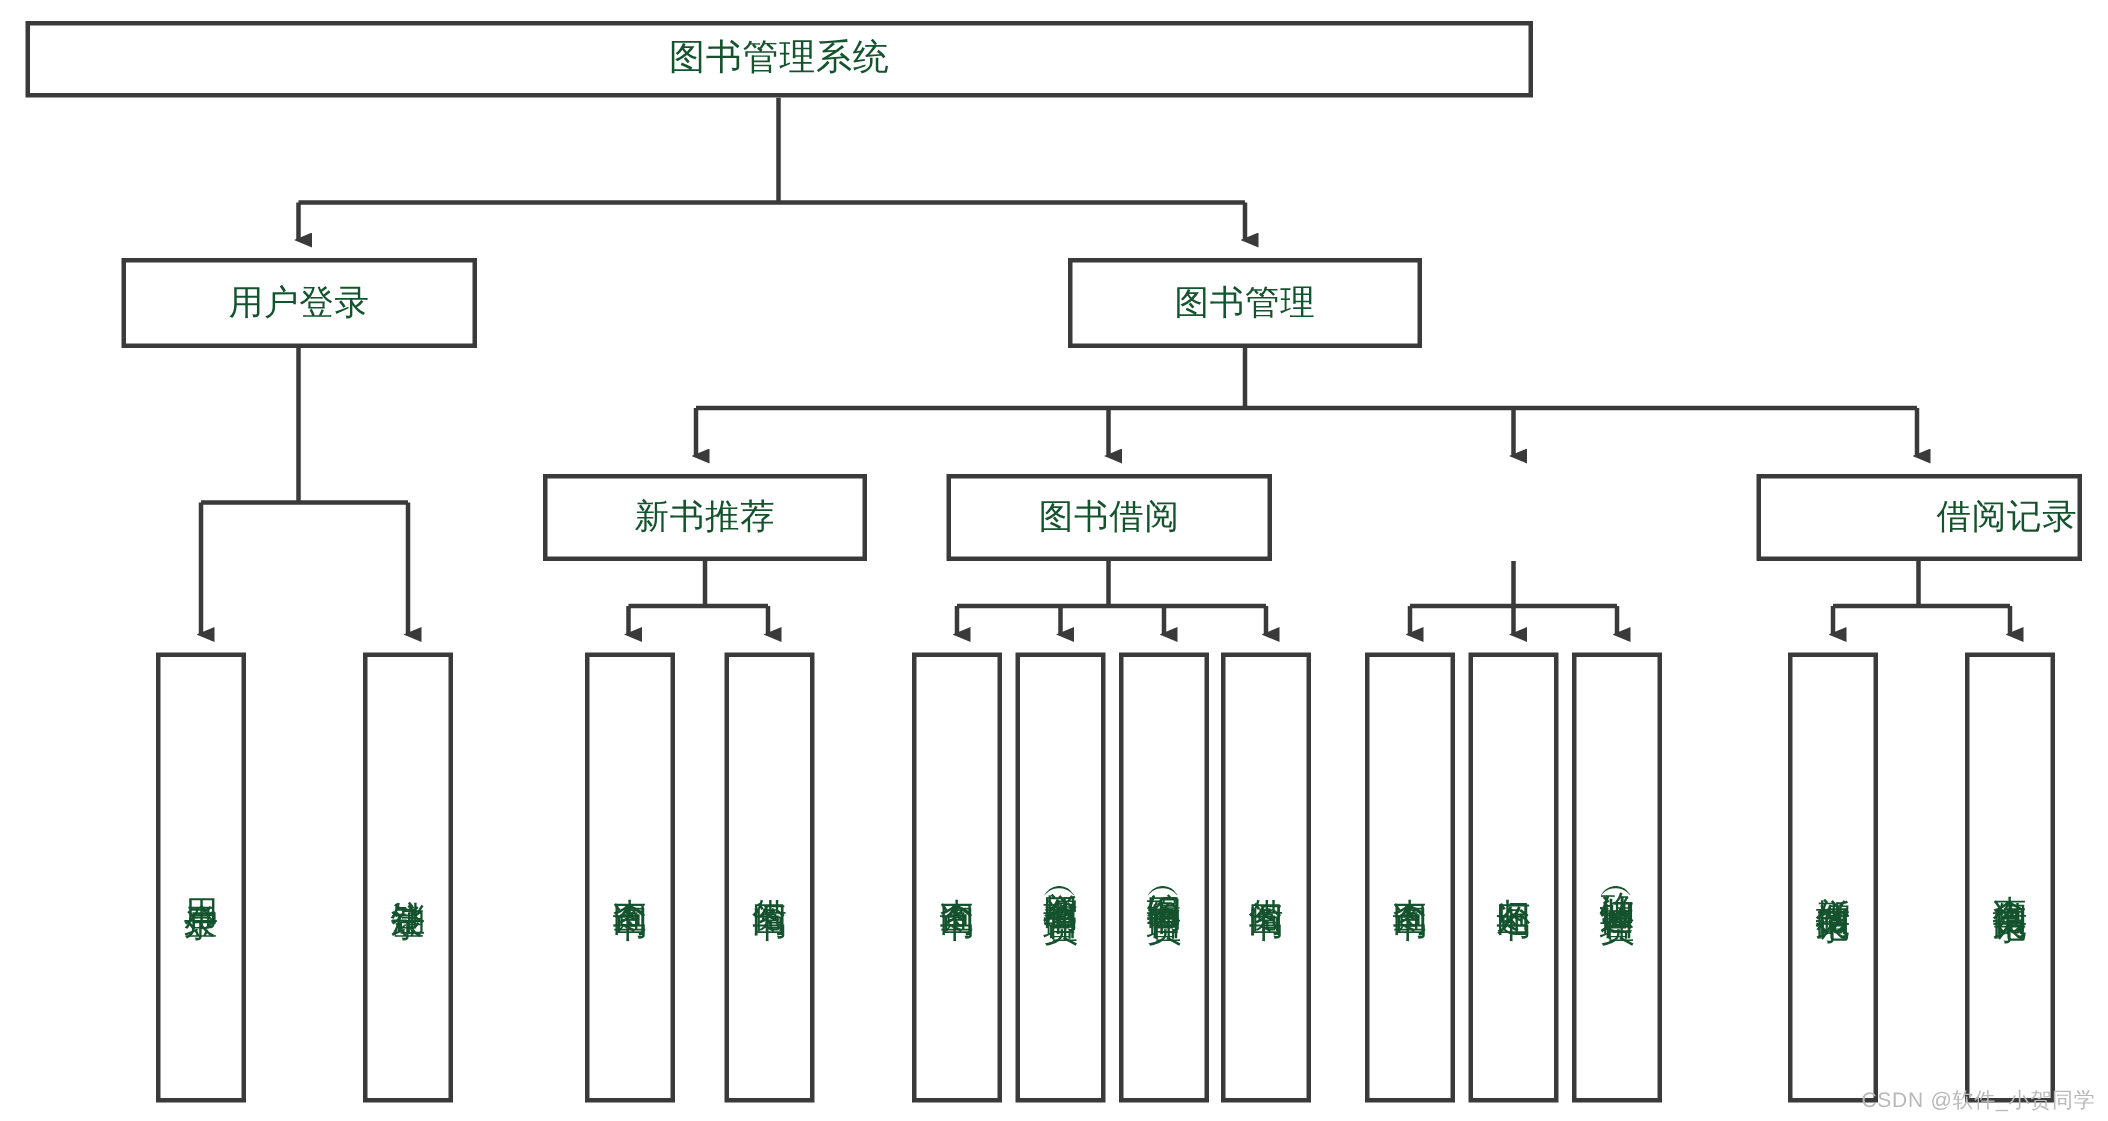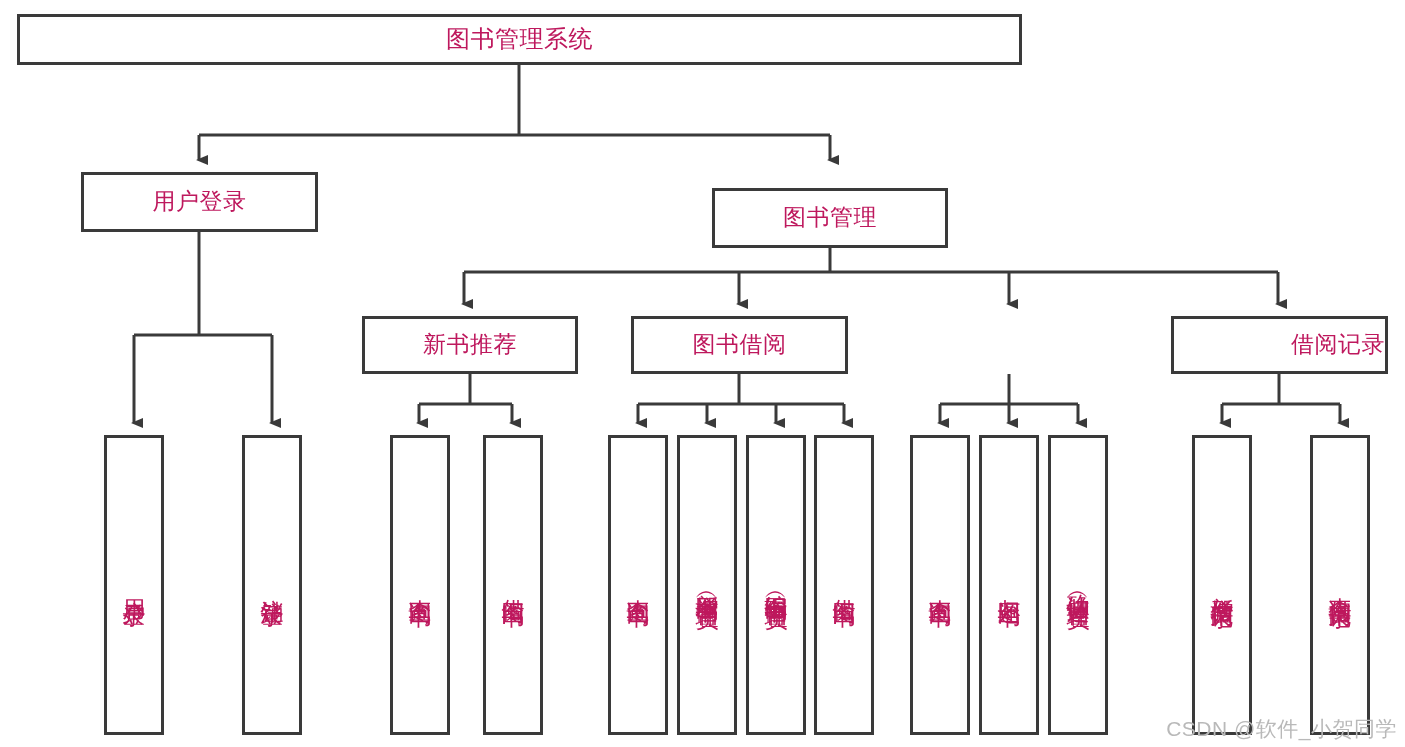--- a/index.html
+++ b/index.html
@@ -23,21 +23,21 @@
     top: 0;
     width: 1405px;
     height: 747px;
     pointer-events: none;
   }
   .node {
     position: absolute;
     box-sizing: border-box;
     border: 3px solid #3a3a3a;
     background: #ffffff;
-    color: #be185d;
+    color: #14532d;
     display: flex;
     align-items: center;
     justify-content: center;
     text-align: center;
     line-height: 1.12;
   }
   .node.h {
     font-size: 23px;
     letter-spacing: 0.5px;
   }
@@ -58,21 +58,21 @@
   }
   .node.v .lbl {
     writing-mode: vertical-rl;
     text-orientation: upright;
     line-height: 1.18;
   }
   #watermark {
     position: absolute;
     right: 8px;
     bottom: 4px;
-    font-size: 21px;
+    font-size: 14px;
     color: #b9b9b9;
     white-space: nowrap;
     letter-spacing: 0.5px;
   }
 </style>
 </head>
 <body>
 
 <div id="canvas">
 
@@ -126,21 +126,21 @@
     </g>
   </svg>
 
   <div class="node h root" style="left:17px; top:14px; width:1005px; height:51px;">
     <span class="lbl">图书管理系统</span>
   </div>
 
   <div class="node h" style="left:81px; top:172px; width:237px; height:60px;">
     <span class="lbl">用户登录</span>
   </div>
-  <div class="node h" style="left:712px; top:188px; width:236px; height:60px;">
+  <div class="node h" style="left:712px; top:172px; width:236px; height:60px;">
     <span class="lbl">图书管理</span>
   </div>
 
   <div class="node h" style="left:362px; top:316px; width:216px; height:58px;">
     <span class="lbl">新书推荐</span>
   </div>
   <div class="node h" style="left:631px; top:316px; width:217px; height:58px;">
     <span class="lbl">图书借阅</span>
   </div>
   <div class="node h" style="left:1171px; top:316px; width:217px; height:58px;justify-content:flex-end;">

